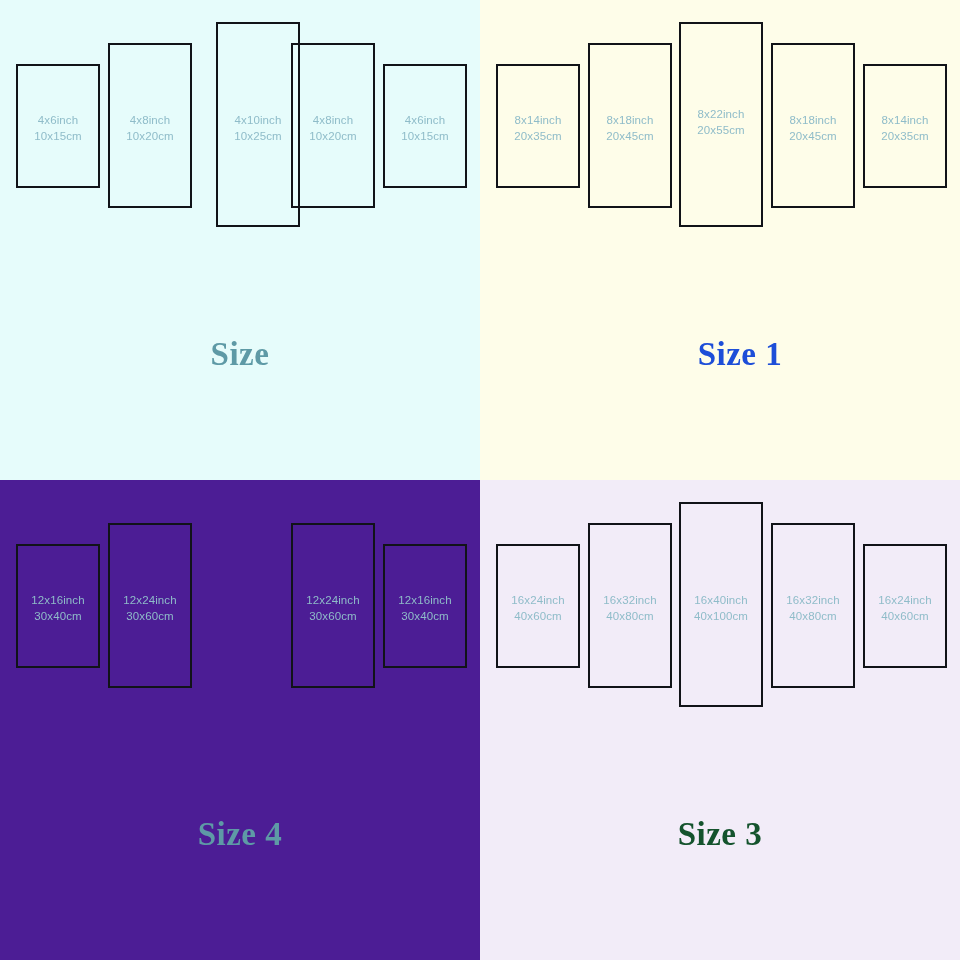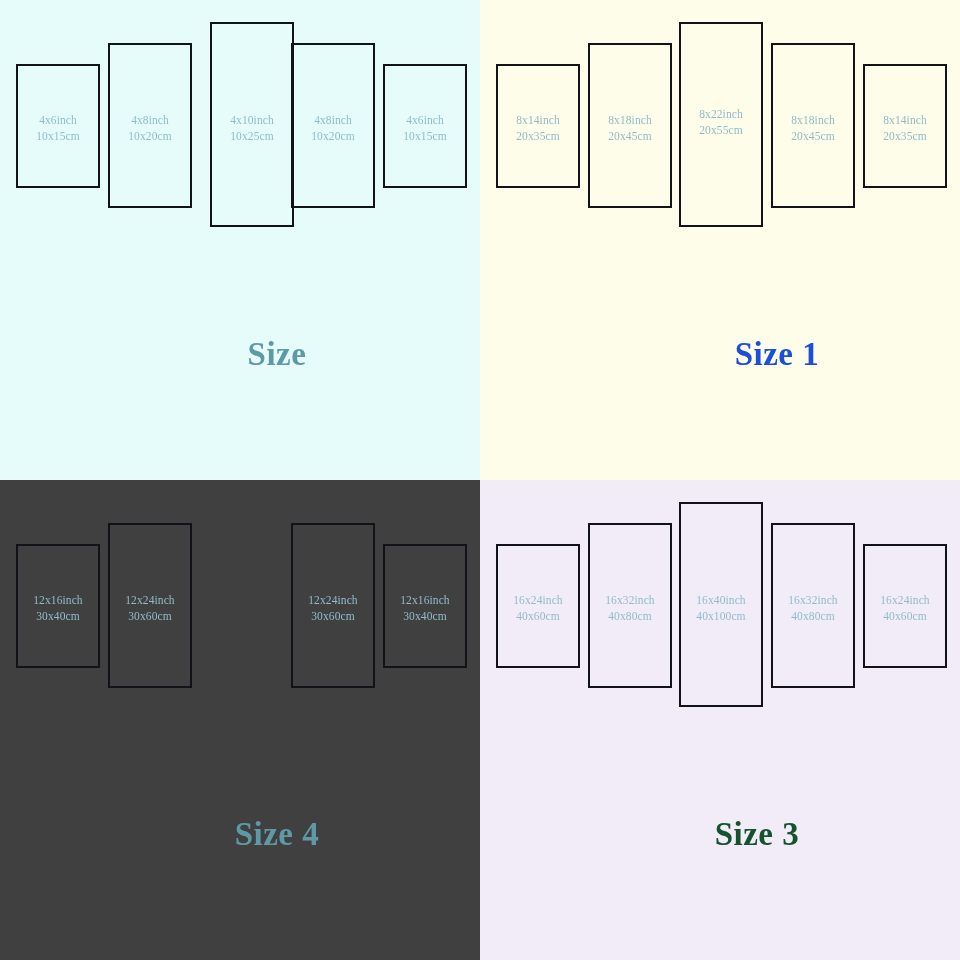--- a/index.html
+++ b/index.html
@@ -46,21 +46,21 @@
     border: 2px solid #111318;
     background: transparent;
     display: flex;
     align-items: center;
     justify-content: center;
   }
 
   .panel-label {
     text-align: center;
     color: #8fbcc9;
-    font-family: Liberation Serif, serif;
+    font-family: Liberation Sans, sans-serif;
     font-size: 11.5px;
     line-height: 1.42;
     letter-spacing: 0.1px;
     white-space: nowrap;
     user-select: none;
   }
   .panel-label .lbl-in,
   .panel-label .lbl-cm {
     display: block;
   }
@@ -70,42 +70,41 @@
     left: 0;
     top: 336px;
     width: 480px;
     text-align: center;
     font-family: "Liberation Serif", serif;
     font-weight: bold;
     font-size: 33px;
     color: #5e9aa6;
     letter-spacing: 0.5px;
     user-select: none;
-    padding-left: 37px;
   }
 </style>
 </head>
 <body>
 
 <div id="chart-root">
     <div class="quadrant q0" style="background: rgb(230, 252, 251);">
       <div class="panel-stage">
         <div class="panel" style="left: 16px; top: 64px; width: 84px; height: 124px; border-color: rgb(17, 19, 24);">
           <div class="panel-label" style="color: rgb(143, 188, 201); position: absolute; left: 0px; width: 100%; top: 46px;">
             <span class="lbl-in">4x6inch</span>
             <span class="lbl-cm">10x15cm</span>
           </div>
         </div>
         <div class="panel" style="left: 108px; top: 43px; width: 84px; height: 165px; border-color: rgb(17, 19, 24);">
           <div class="panel-label" style="color: rgb(143, 188, 201); position: absolute; left: 0px; width: 100%; top: 67px;">
             <span class="lbl-in">4x8inch</span>
             <span class="lbl-cm">10x20cm</span>
           </div>
         </div>
-        <div class="panel" style="left: 210px; top: 22px; width: 84px; height: 205px; border-color: rgb(17, 19, 24);">
+        <div class="panel" style="left: 216px; top: 22px; width: 84px; height: 205px; border-color: rgb(17, 19, 24);">
           <div class="panel-label" style="color: rgb(143, 188, 201); position: absolute; left: 0px; width: 100%; top: 88px;">
             <span class="lbl-in">4x10inch</span>
             <span class="lbl-cm">10x25cm</span>
           </div>
         </div>
         <div class="panel" style="left: 291px; top: 43px; width: 84px; height: 165px; border-color: rgb(17, 19, 24);">
           <div class="panel-label" style="color: rgb(143, 188, 201); position: absolute; left: 0px; width: 100%; top: 67px;">
             <span class="lbl-in">4x8inch</span>
             <span class="lbl-cm">10x20cm</span>
           </div>
@@ -147,21 +146,21 @@
         </div>
         <div class="panel" style="left: 383px; top: 64px; width: 84px; height: 124px; border-color: rgb(17, 19, 24);">
           <div class="panel-label" style="color: rgb(143, 188, 201); position: absolute; left: 0px; width: 100%; top: 46px;">
             <span class="lbl-in">8x14inch</span>
             <span class="lbl-cm">20x35cm</span>
           </div>
         </div>
       </div>
       <div class="quad-title" style="color: #1d4ed8; margin-left: 20px;">Size 1</div>
     </div>
-    <div class="quadrant q2" style="background: #404040;">
+    <div class="quadrant q2" style="background: #4c1d95;">
       <div class="panel-stage">
         <div class="panel" style="left: 16px; top: 64px; width: 84px; height: 124px; border-color: rgb(17, 19, 24);">
           <div class="panel-label" style="color: rgb(143, 188, 201); position: absolute; left: 0px; width: 100%; top: 46px;">
             <span class="lbl-in">12x16inch</span>
             <span class="lbl-cm">30x40cm</span>
           </div>
         </div>
         <div class="panel" style="left: 108px; top: 43px; width: 84px; height: 165px; border-color: rgb(17, 19, 24);">
           <div class="panel-label" style="color: rgb(143, 188, 201); position: absolute; left: 0px; width: 100%; top: 67px;">
             <span class="lbl-in">12x24inch</span>

